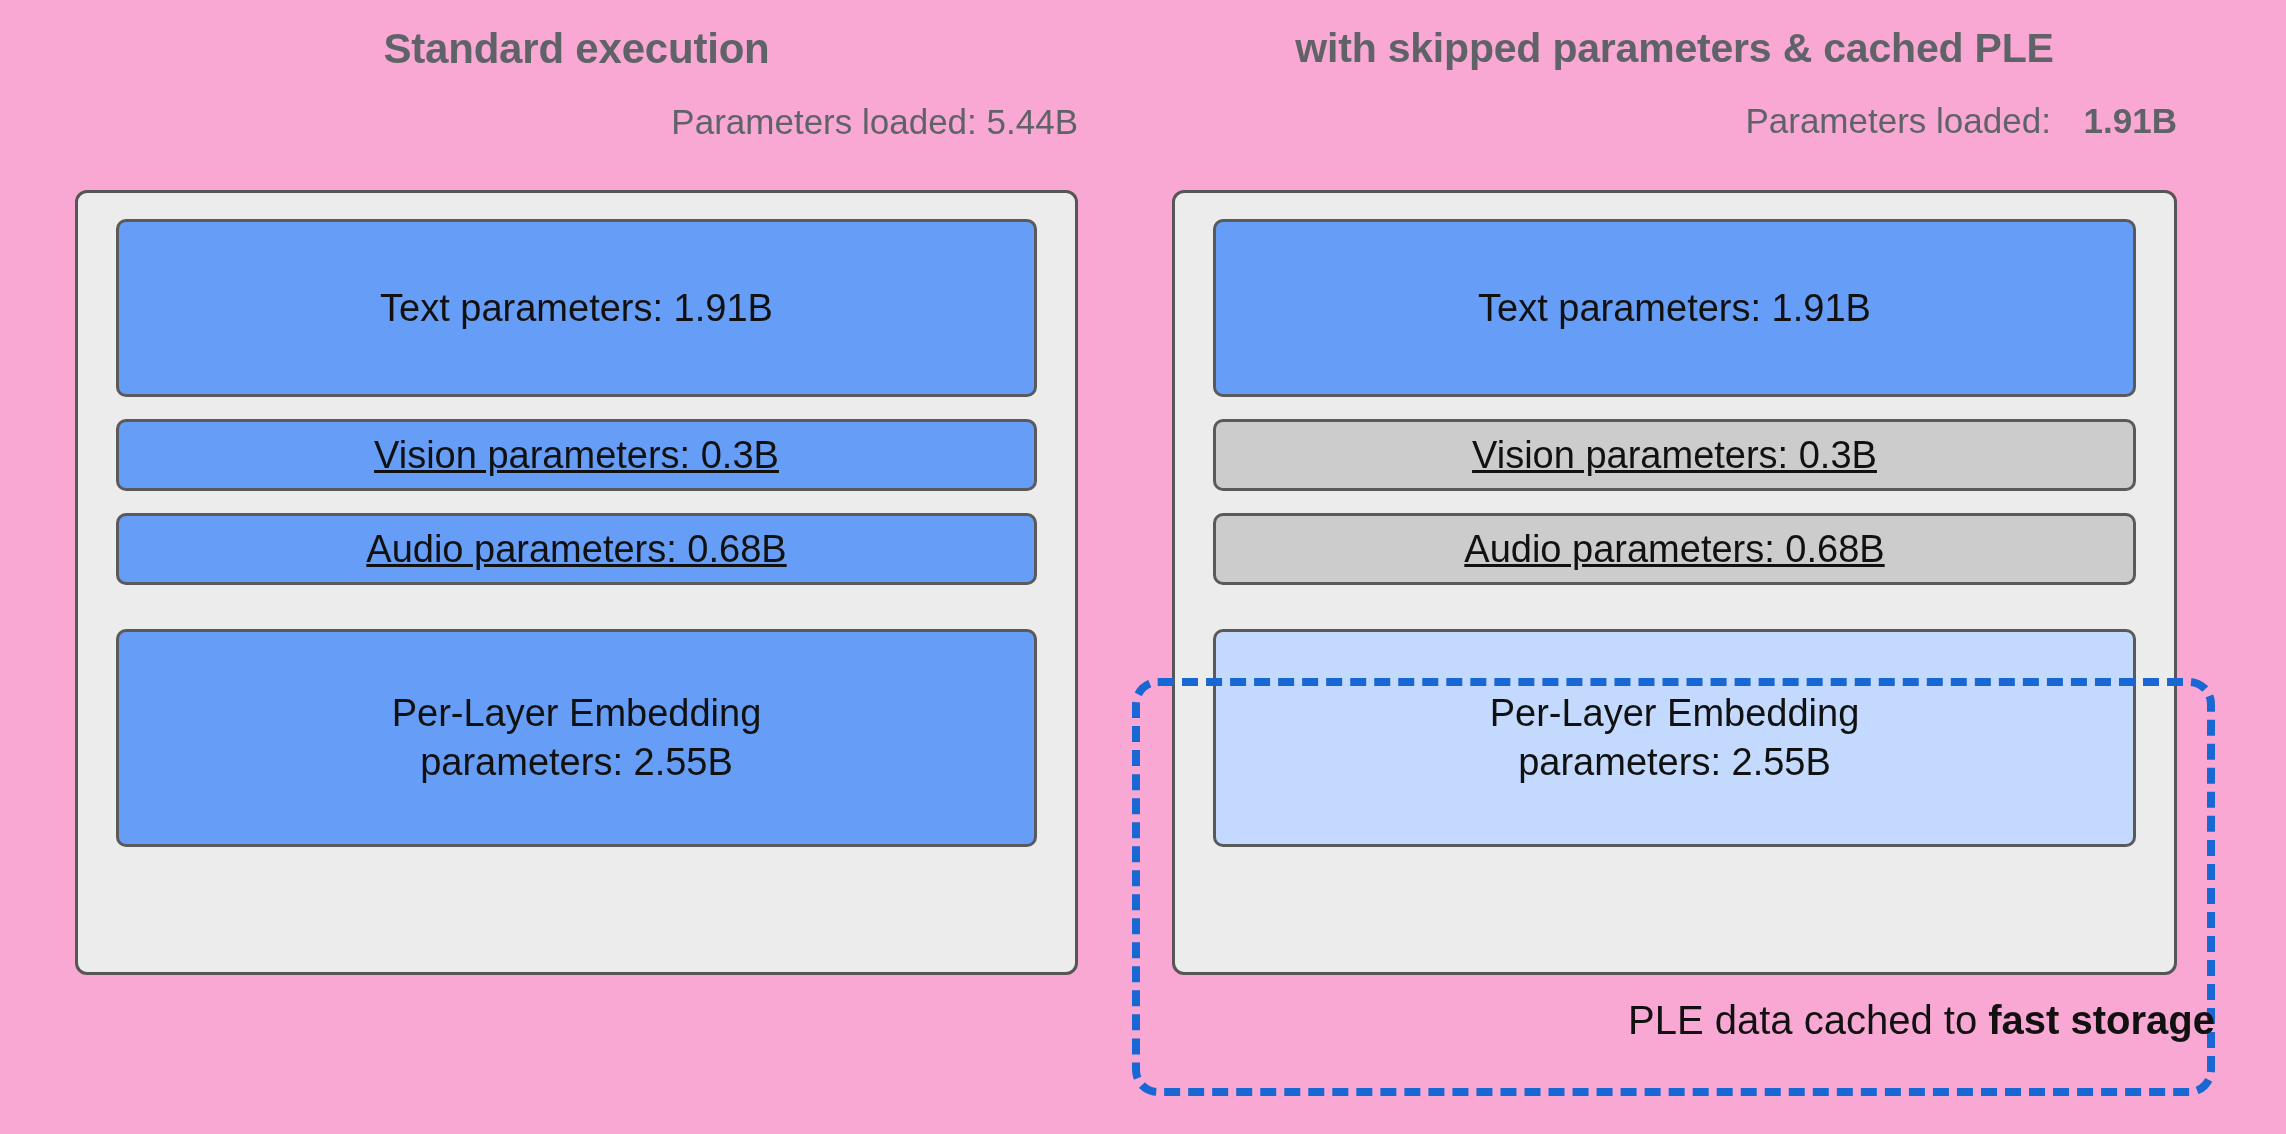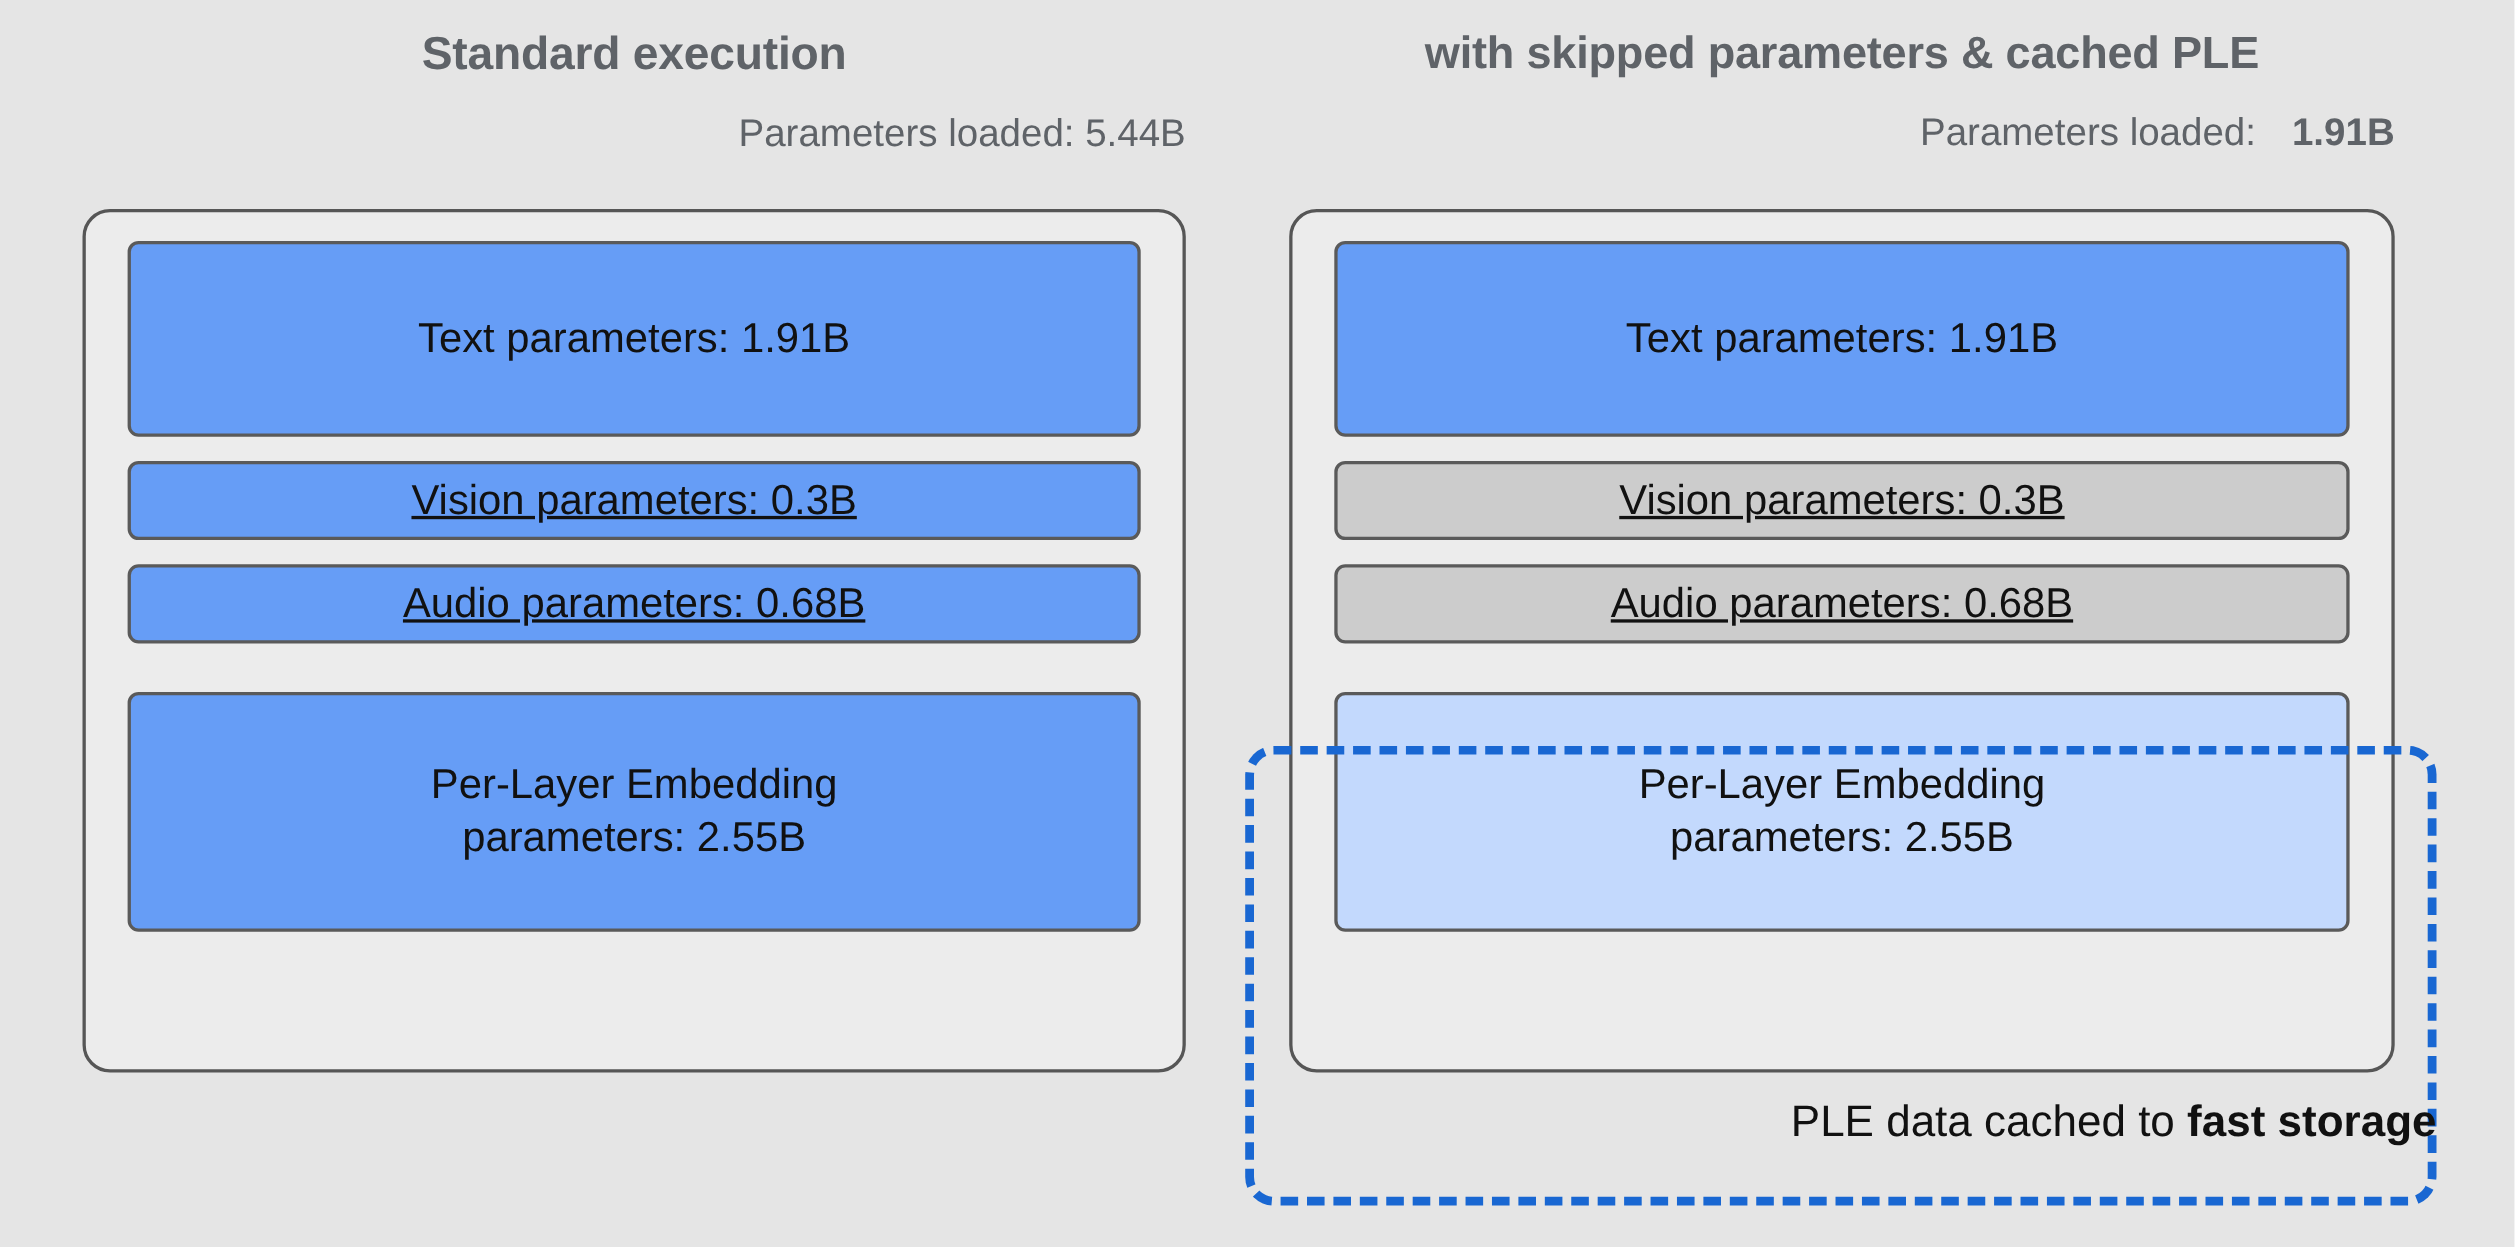--- a/index.html
+++ b/index.html
@@ -9,21 +9,21 @@
     height: 1134px;
     background: #ffffff;
     font-family: "Liberation Sans", sans-serif;
     overflow: hidden;
   }
 
   #stage {
     position: relative;
     width: 2286px;
     height: 1134px;
-    background: #e5e5e5;
+    background: #f9a8d4;
   }
 
   
   .column {
     position: absolute;
     top: 0;
   }
   #col-left  { left: 75px;   width: 1003px; }
   #col-right { left: 1172px; width: 1005px; }
 
@@ -50,21 +50,21 @@
   }
   .col-subtitle b { font-weight: bold; color: #5f6368; margin-left: 23px; }
 
   
   .panel {
     position: absolute;
     top: 190px;
     height: 785px;
     background: #ececec;
     border: 3px solid #565656;
-    border-radius: 25px;
+    border-radius: 12px;
     padding: 26px 38px;
     display: flex;
     flex-direction: column;
   }
   #panel-left  { left: 75px;   width: 1003px; }
   #panel-right { left: 1172px; width: 1005px; }
 
   
   .pblock {
     border: 3px solid #5a5a5a;

